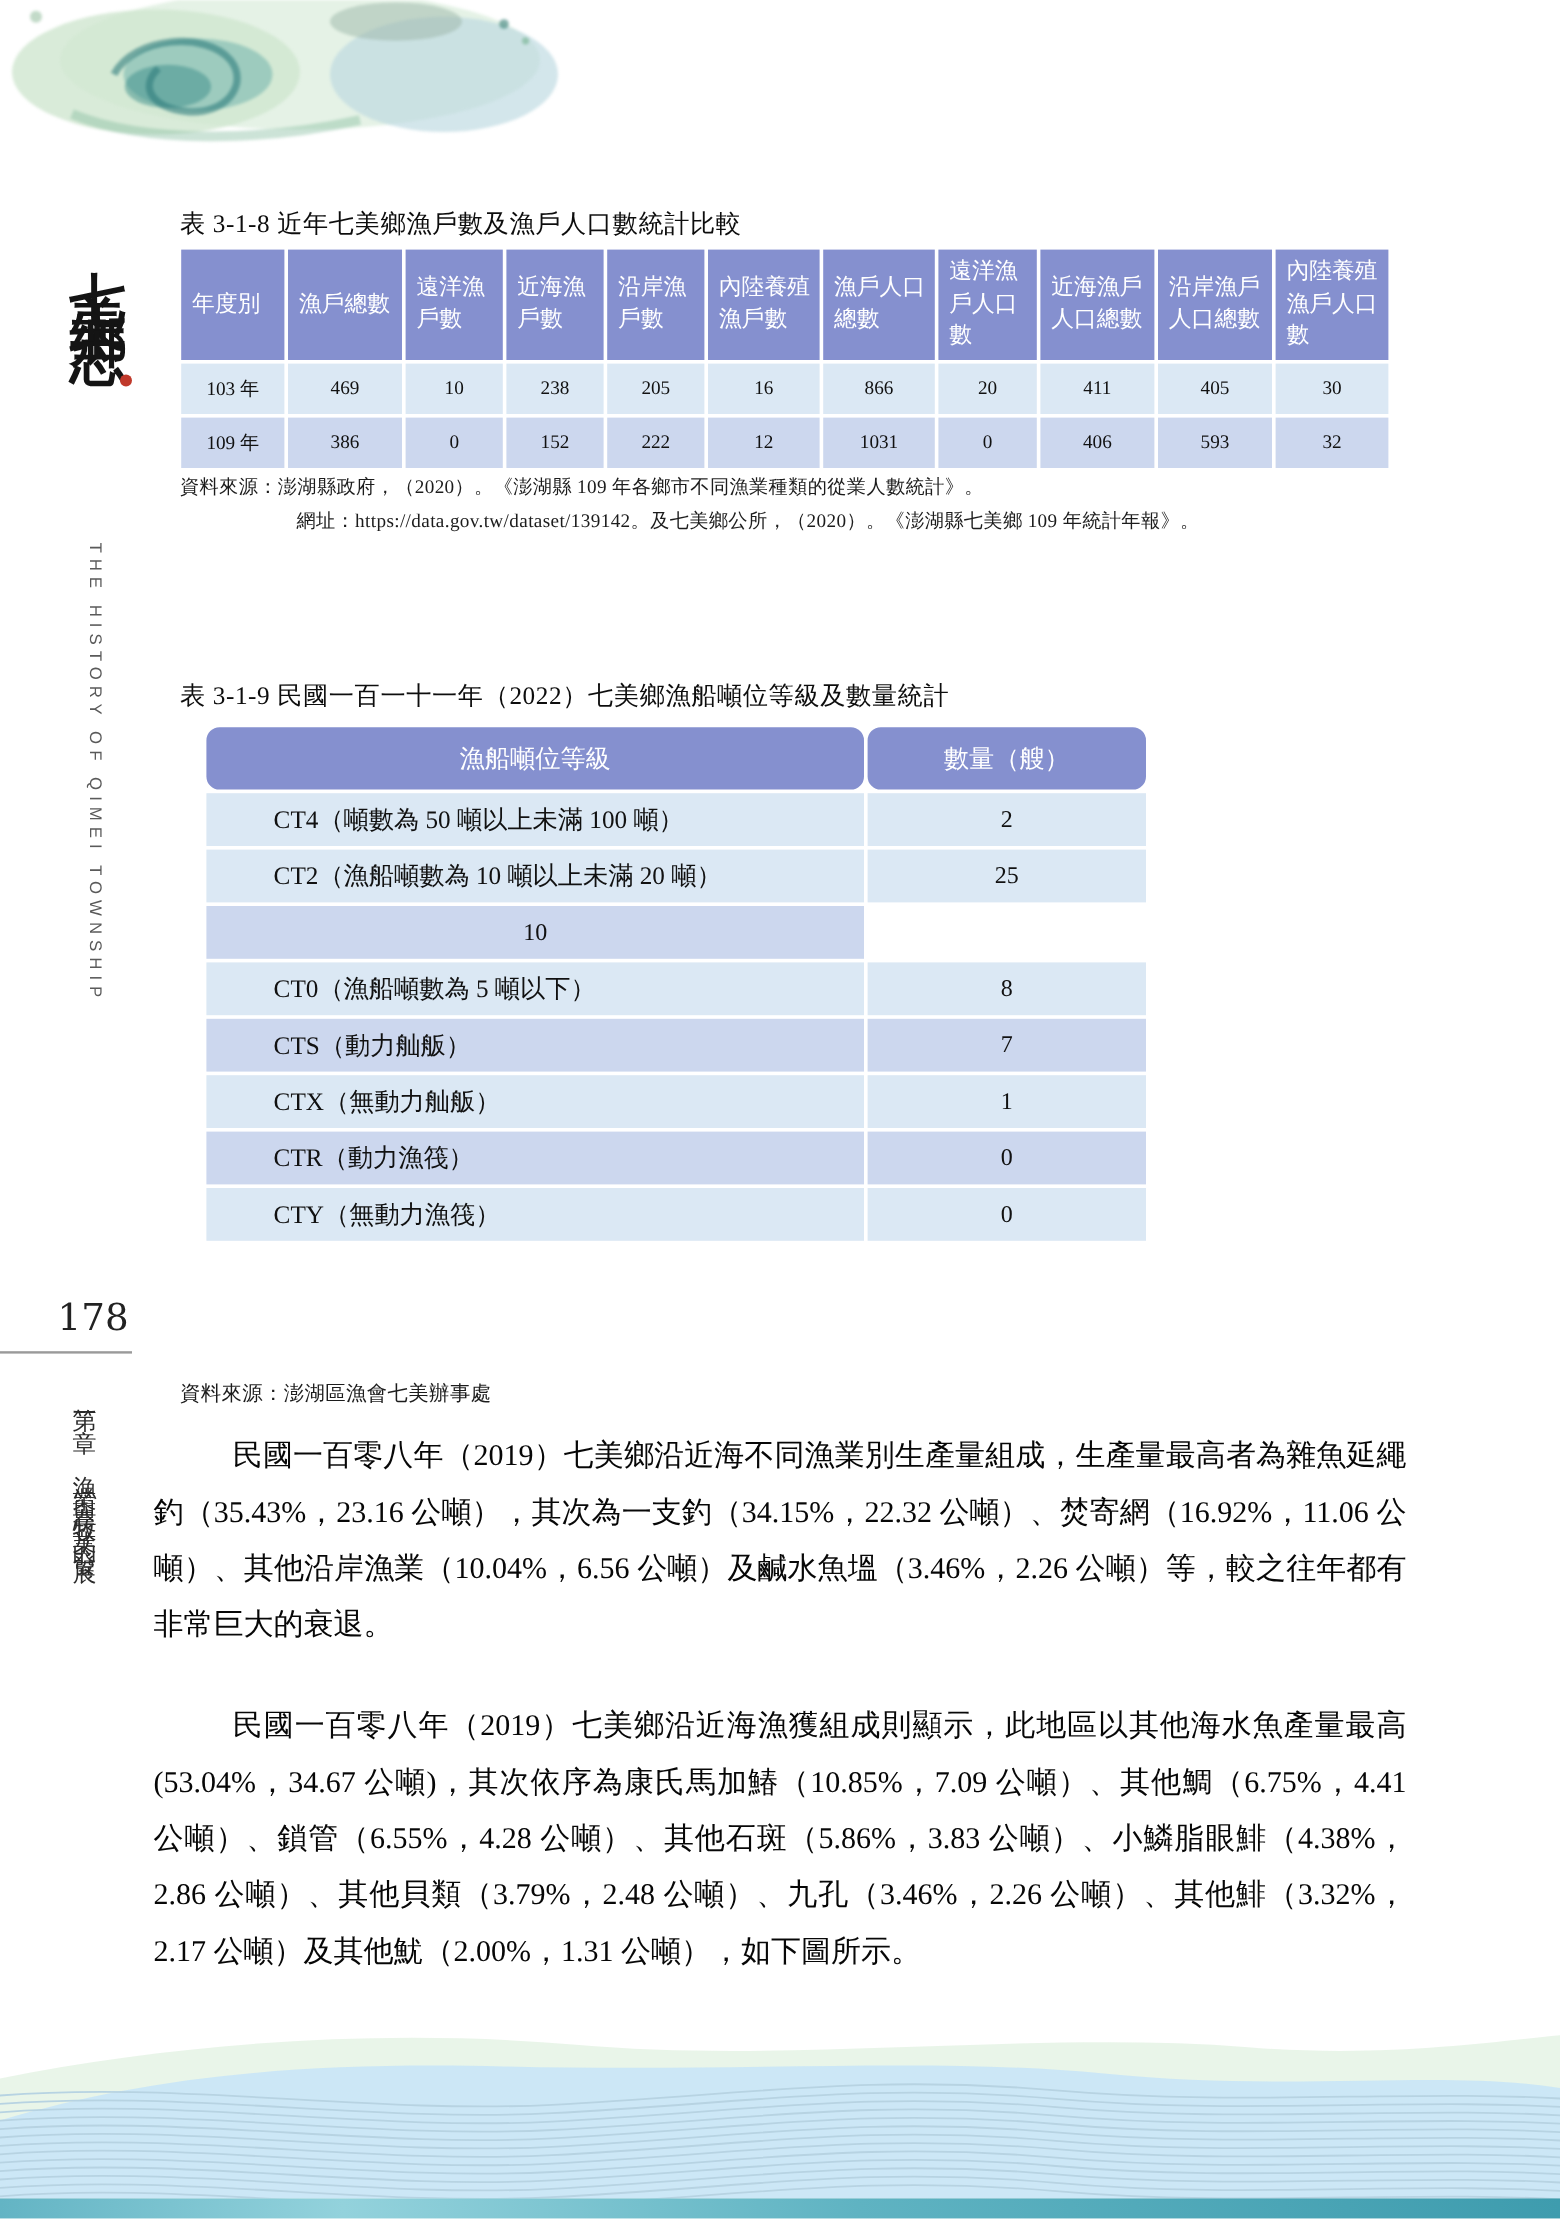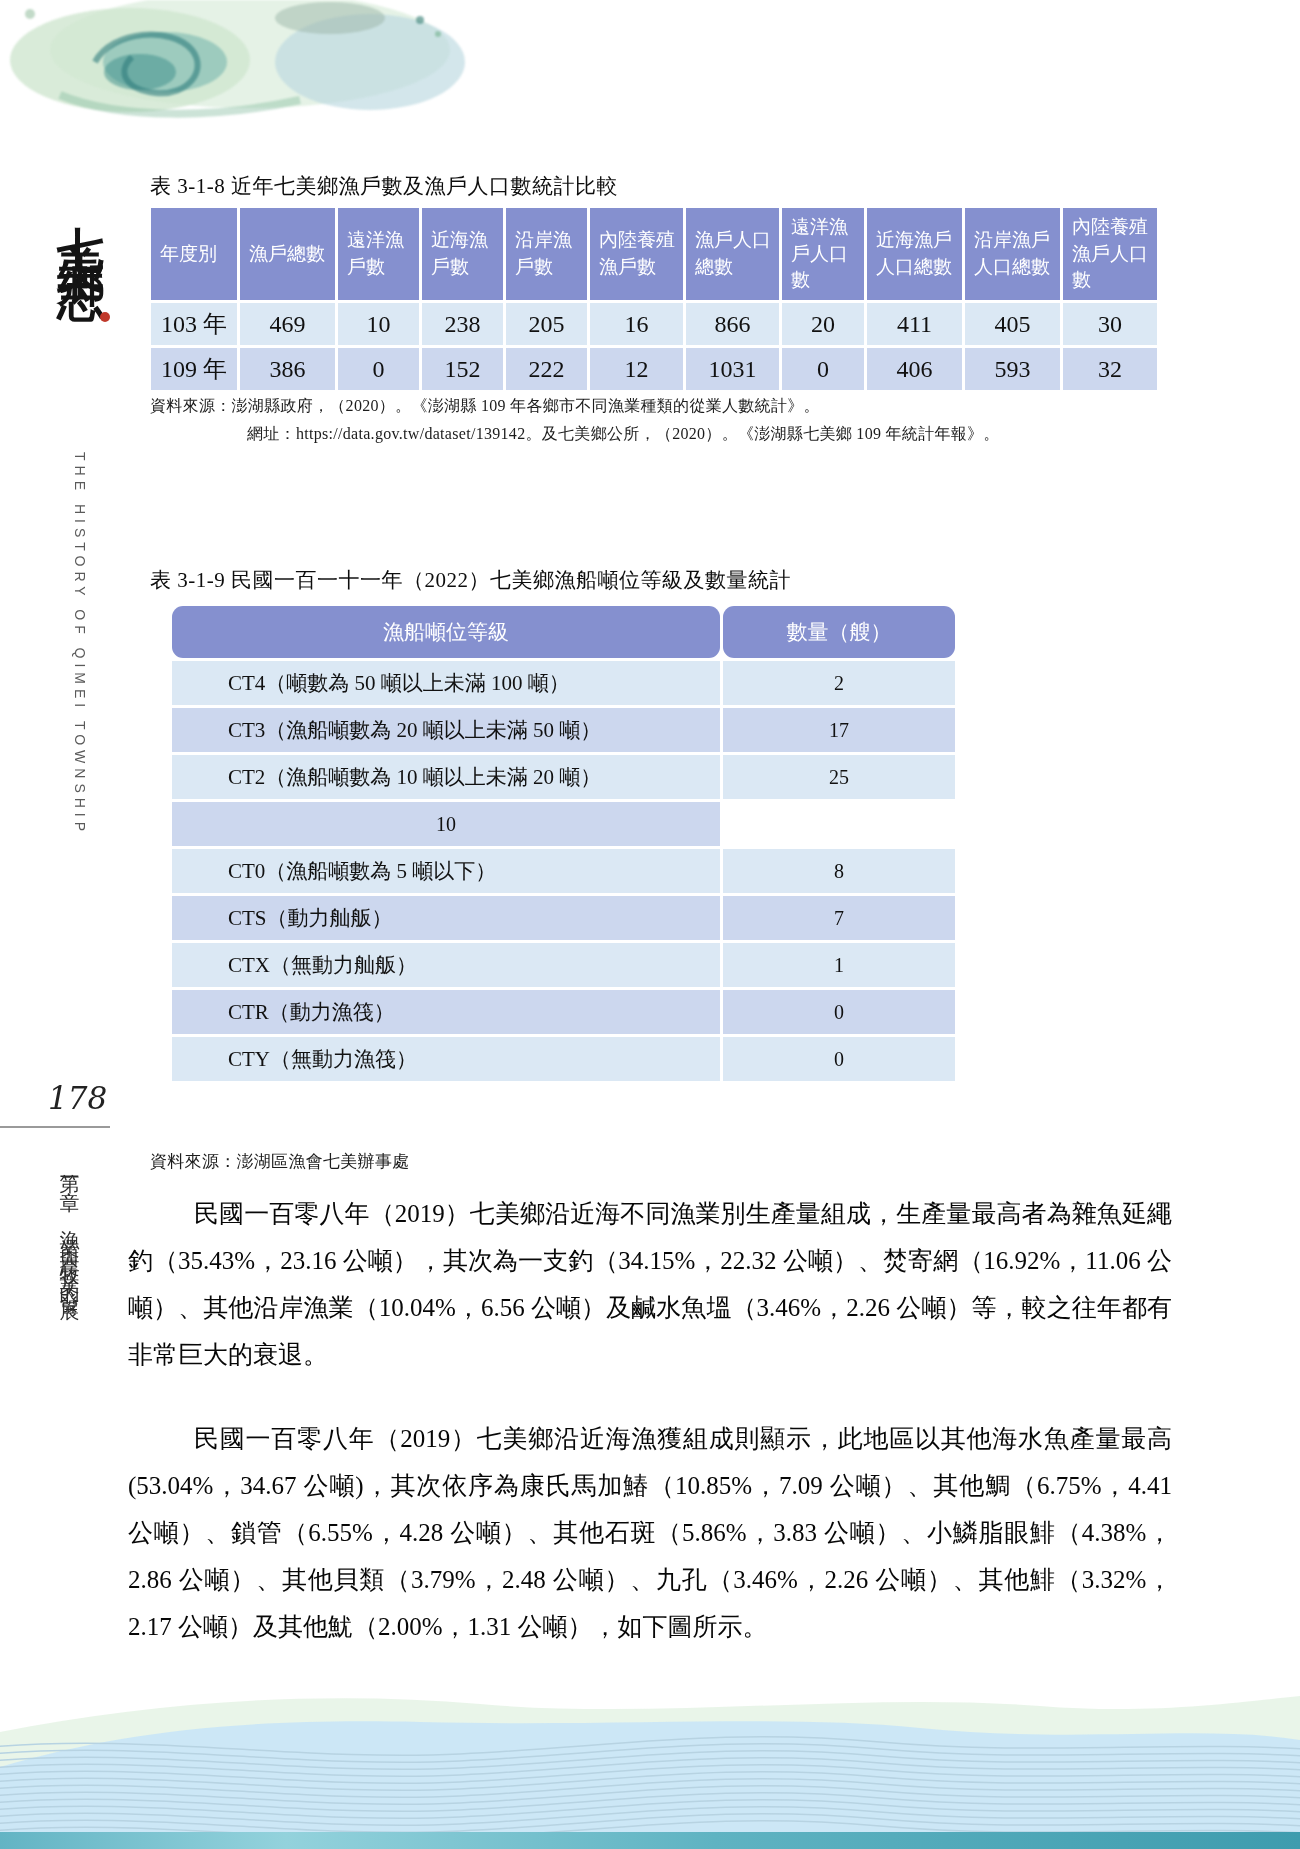--- a/index.html
+++ b/index.html
@@ -18,21 +18,21 @@
     letter-spacing:16px; color:#141414;
   }
   .seal-dot { position:absolute; left:100px; top:312px; width:10px; height:10px;
     border-radius:50%; background:#c0392b; }
   .brand-en {
     position:absolute; left:88px; top:452px; transform:rotate(90deg);
     transform-origin:left top; white-space:nowrap;
     font-family:"Liberation Sans",sans-serif; font-size:14px; letter-spacing:5px; color:#5a5a5a;
   }
   .pagenum {
-    position:absolute; left:48px; top:1080px; font-style:italic;
+    position:absolute; left:48px; top:1080px; 
     font-family:"DejaVu Serif",serif; font-size:31px; color:#222;
   }
   .pagenum-rule { position:absolute; left:0; top:1126px; width:110px; height:2px; background:#9a9a9a; }
   .chapter {
     position:absolute; left:57px; top:1158px; writing-mode:vertical-rl;
     font-family:"Liberation Sans",sans-serif; font-size:20px; letter-spacing:9px; color:#2a2a2a; height:420px;
   }
 
   
   .tbl-title {
@@ -42,21 +42,21 @@
   #title1 { top:172px; }
   #title2 { top:566px; }
 
   
   .t1 { position:absolute; left:151px; top:208px; width:1006px; }
   .t1-row { display:grid; grid-template-columns:86px 95px 81px 81px 81px 93px 93px 82px 95px 95px 94px; gap:3px; margin-bottom:3px; }
   .t1 .h {
     background:#8590cf; color:#ffffff; min-height:92px; display:flex; align-items:center;
     padding:4px 6px 4px 9px; font-size:19px; line-height:1.42; box-sizing:border-box;
   }
-  .t1 .c { height:42px; display:flex; align-items:center; justify-content:center; font-size:24px; }
+  .t1 .c { height:42px; display:flex; align-items:center; justify-content:center; font-size:16px; }
   .rowA .c { background:#dbe8f4; }
   .rowB .c { background:#ccd7ee; }
 
   
   .src { position:absolute; font-size:16px; color:#1c1c1c; letter-spacing:0.3px; }
   #src1a { left:150px; top:396px; }
   #src1b { left:247px; top:424px; }
   #src2  { left:150px; top:1150px; font-size:17px; }
 
   
@@ -164,24 +164,20 @@
   <div class="tbl-title" id="title2">表 3-1-9 民國一百一十一年（2022）七美鄉漁船噸位等級及數量統計</div>
 
   <div class="t2">
     <div class="t2-row">
       <div class="h2">漁船噸位等級</div>
       <div class="h2">數量（艘）</div>
     </div>
     <div class="t2-row lt">
       <div class="lbl">CT4（噸數為 50 噸以上未滿 100 噸）</div>
       <div class="num">2</div>
-    </div>
-    <div class="t2-row md">
-      <div class="lbl">CT3（漁船噸數為 20 噸以上未滿 50 噸）</div>
-      <div class="num">17</div>
     </div>
     <div class="t2-row lt">
       <div class="lbl">CT2（漁船噸數為 10 噸以上未滿 20 噸）</div>
       <div class="num">25</div>
     </div>
     <div class="t2-row md">
       <div class="num">10</div>
     </div>
     <div class="t2-row lt">
       <div class="lbl">CT0（漁船噸數為 5 噸以下）</div>

